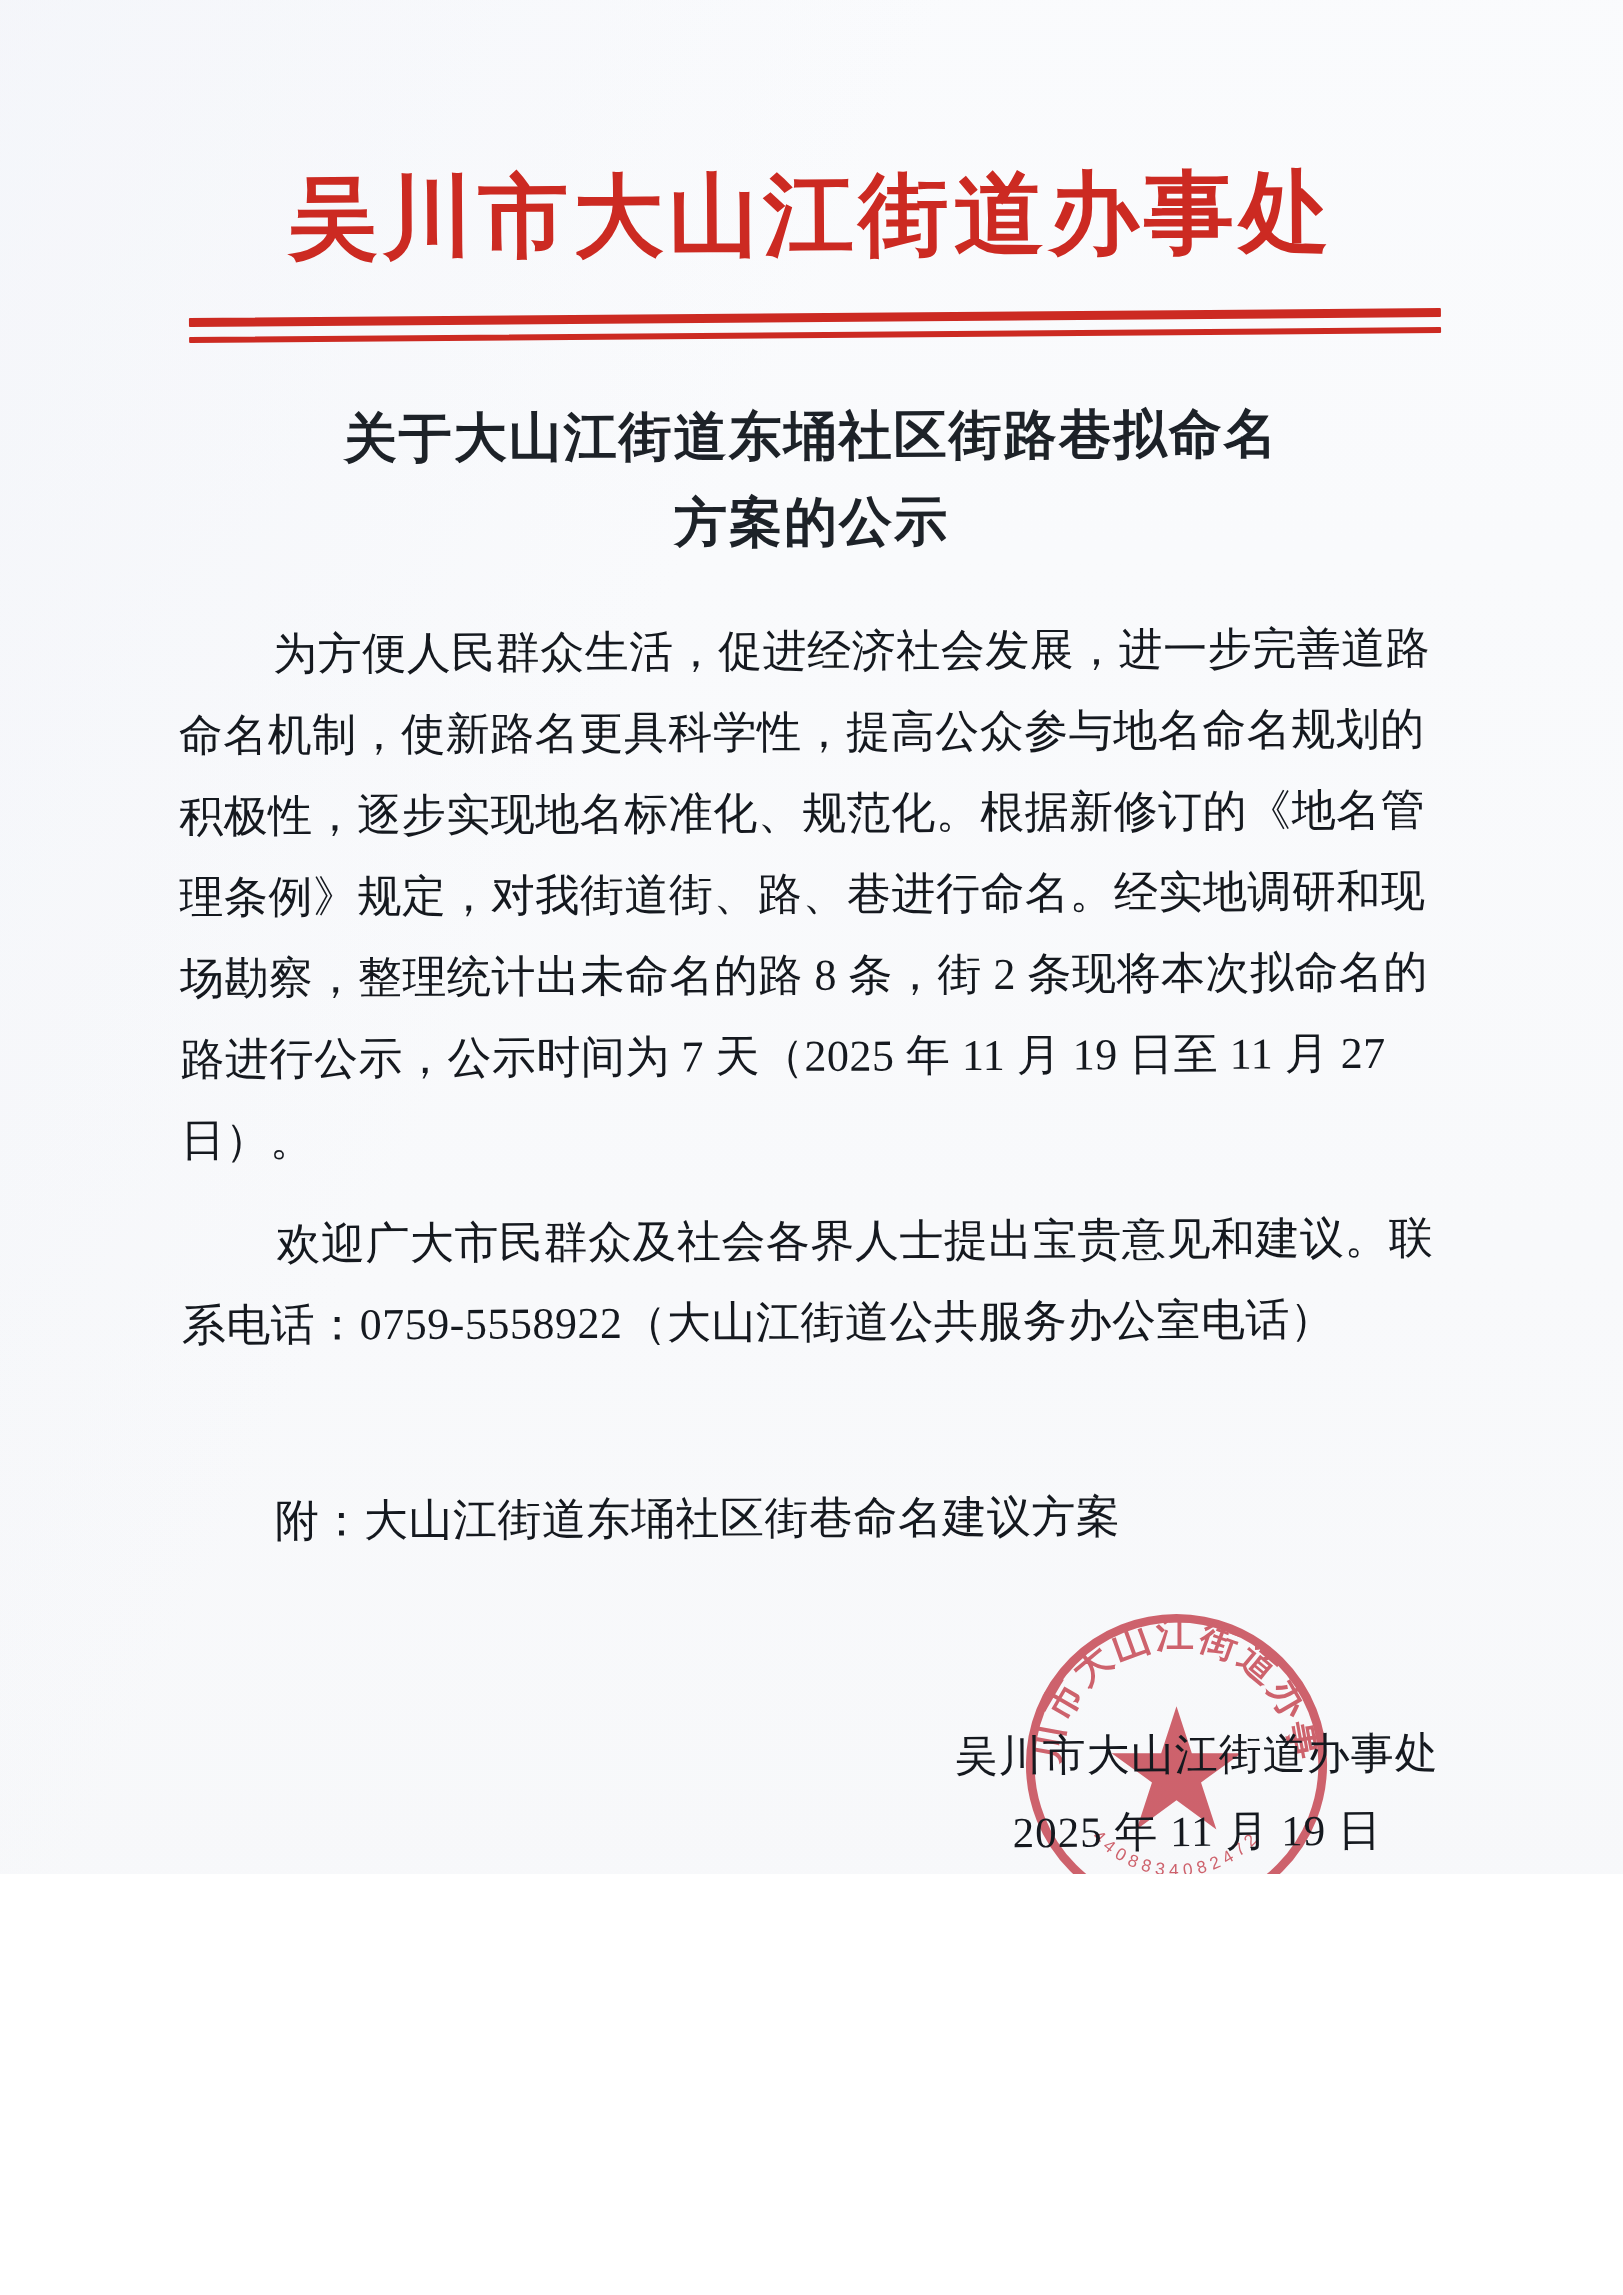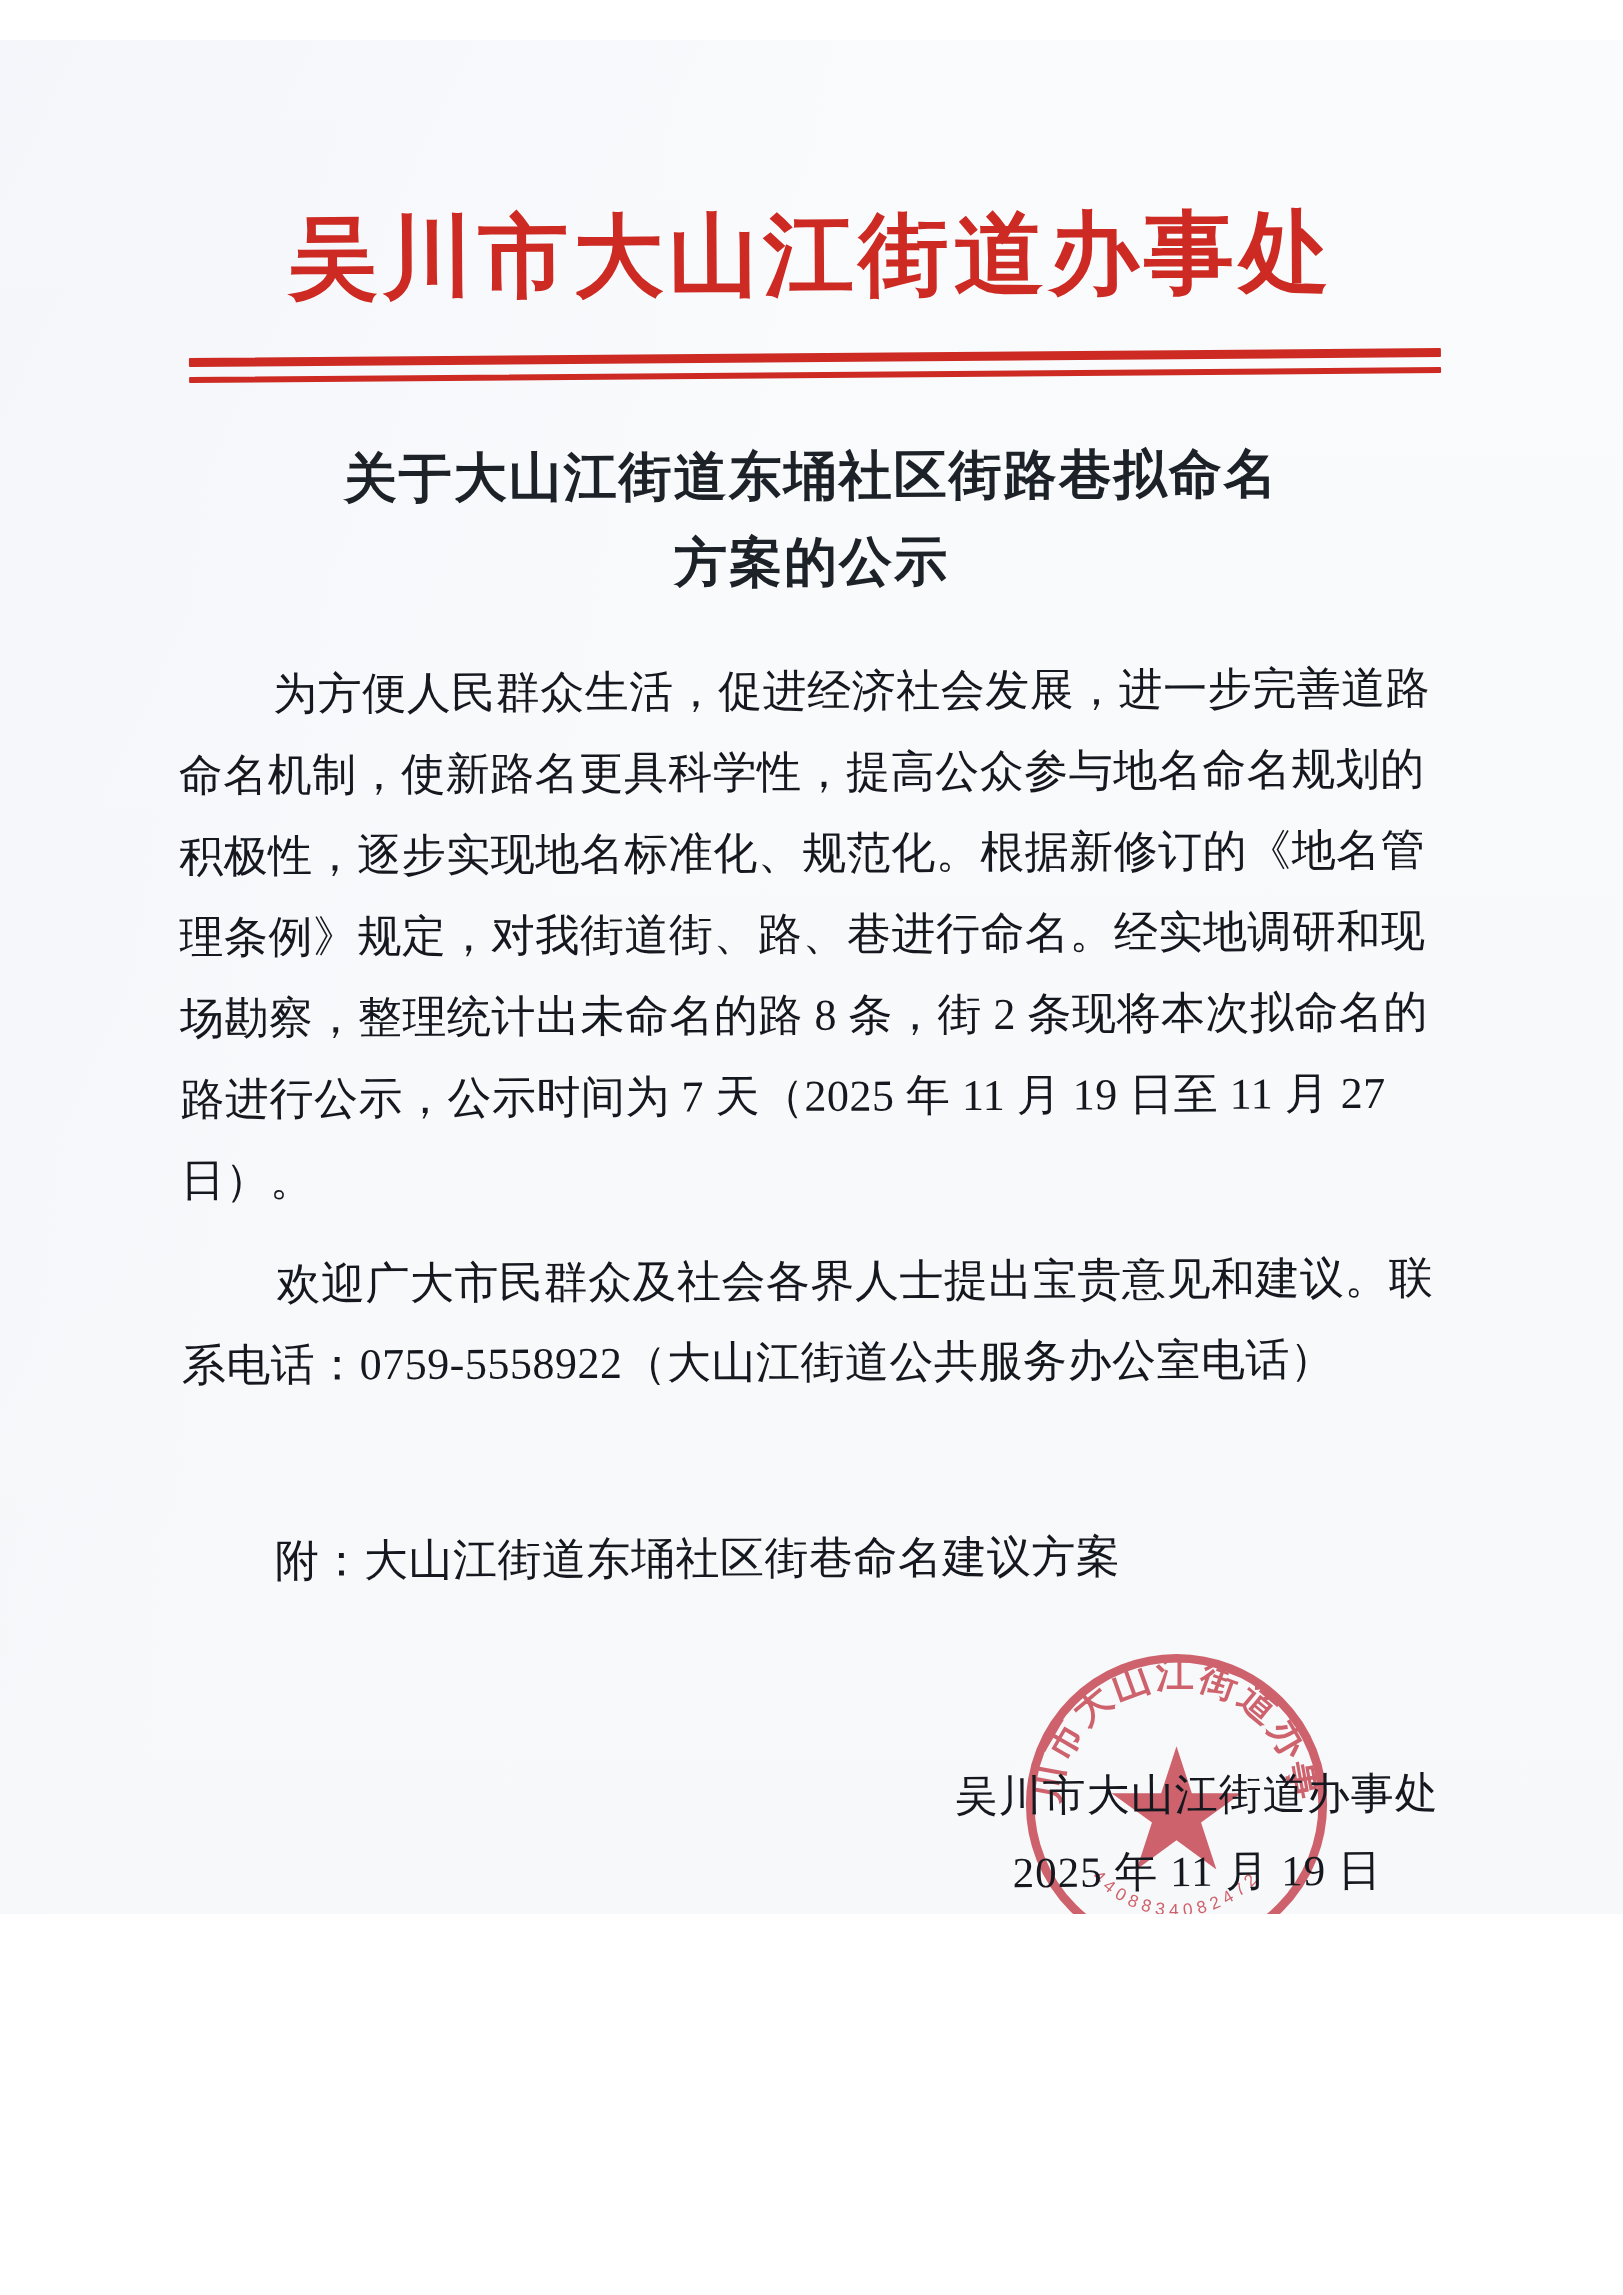--- a/index.html
+++ b/index.html
@@ -10,21 +10,20 @@
   }
 
   .page {
     position: relative;
     width: 1623px;
     height: 1874px;
     background: #f8f9fb;
     overflow: hidden;
     font-family: "Liberation Serif", "DejaVu Serif", serif;
     box-sizing: border-box;
-    margin-top: 40px;
   }
 
   
   .paper-texture {
     position: absolute;
     inset: 0;
     background:
       linear-gradient(115deg, rgba(240,242,248,0.55) 0%, rgba(255,255,255,0) 38%),
       linear-gradient(0deg, rgba(247,248,250,0.9), rgba(250,251,253,0.9));
     pointer-events: none;

